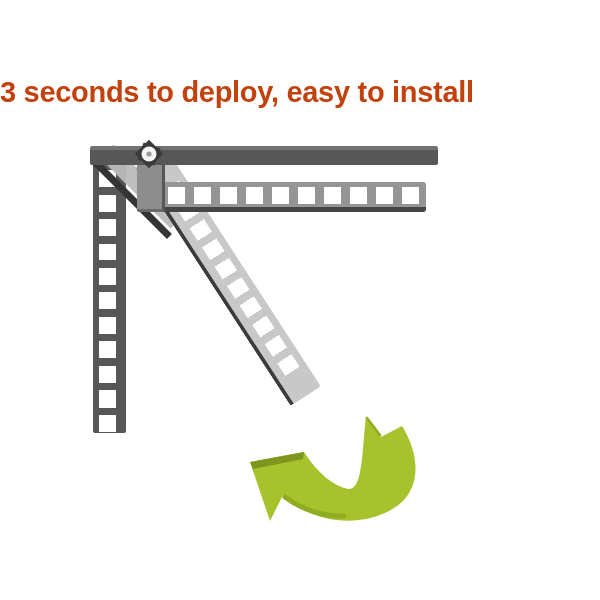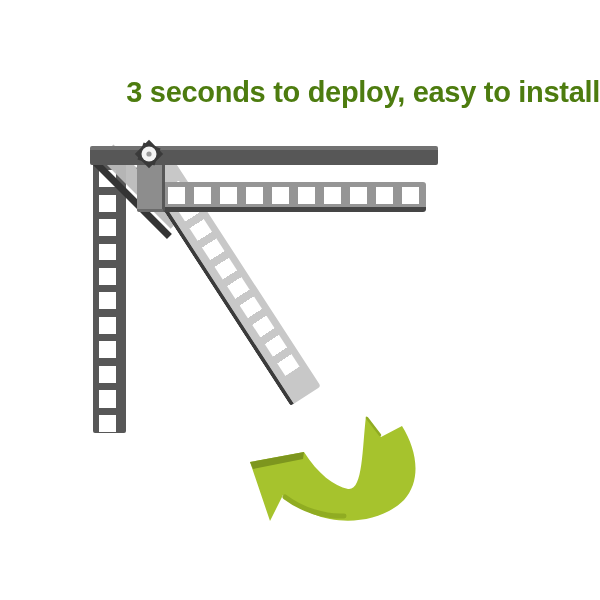--- a/index.html
+++ b/index.html
@@ -1,22 +1,22 @@
 <!DOCTYPE html>
 <html><head>
 <meta charset="utf-8">
 <style>
   html,body{margin:0;padding:0;background:#fff;}
   .canvas{
     position:relative;width:600px;height:600px;background:#ffffff;
     overflow:hidden;font-family:"Liberation Sans",sans-serif;
   }
   .title{
-    position:absolute;top:76px;left:0;width:100%;text-align:right;
-    font-size:29px;font-weight:bold;letter-spacing:-0.3px;color:#4d7c0f;
+    position:absolute;top:76px;left:0;width:100%;text-align:left;
+    font-size:29px;font-weight:bold;letter-spacing:-0.3px;color:#c2410c;
     white-space:nowrap;
   }
   .part{position:absolute;}
   
   .vbar{left:93px;top:146px;width:33px;height:287px;background:#575757;border-radius:2px;}
   .vbar-holes{position:absolute;left:6px;top:24px;width:17px;height:262px;
     background:repeating-linear-gradient(180deg,#ffffff 0 17px,transparent 17px 24.5px);}
   
   .slash-dark{left:92px;top:164px;width:7px;height:106px;background:#343434;
     transform:rotate(-45deg);transform-origin:top left;}

